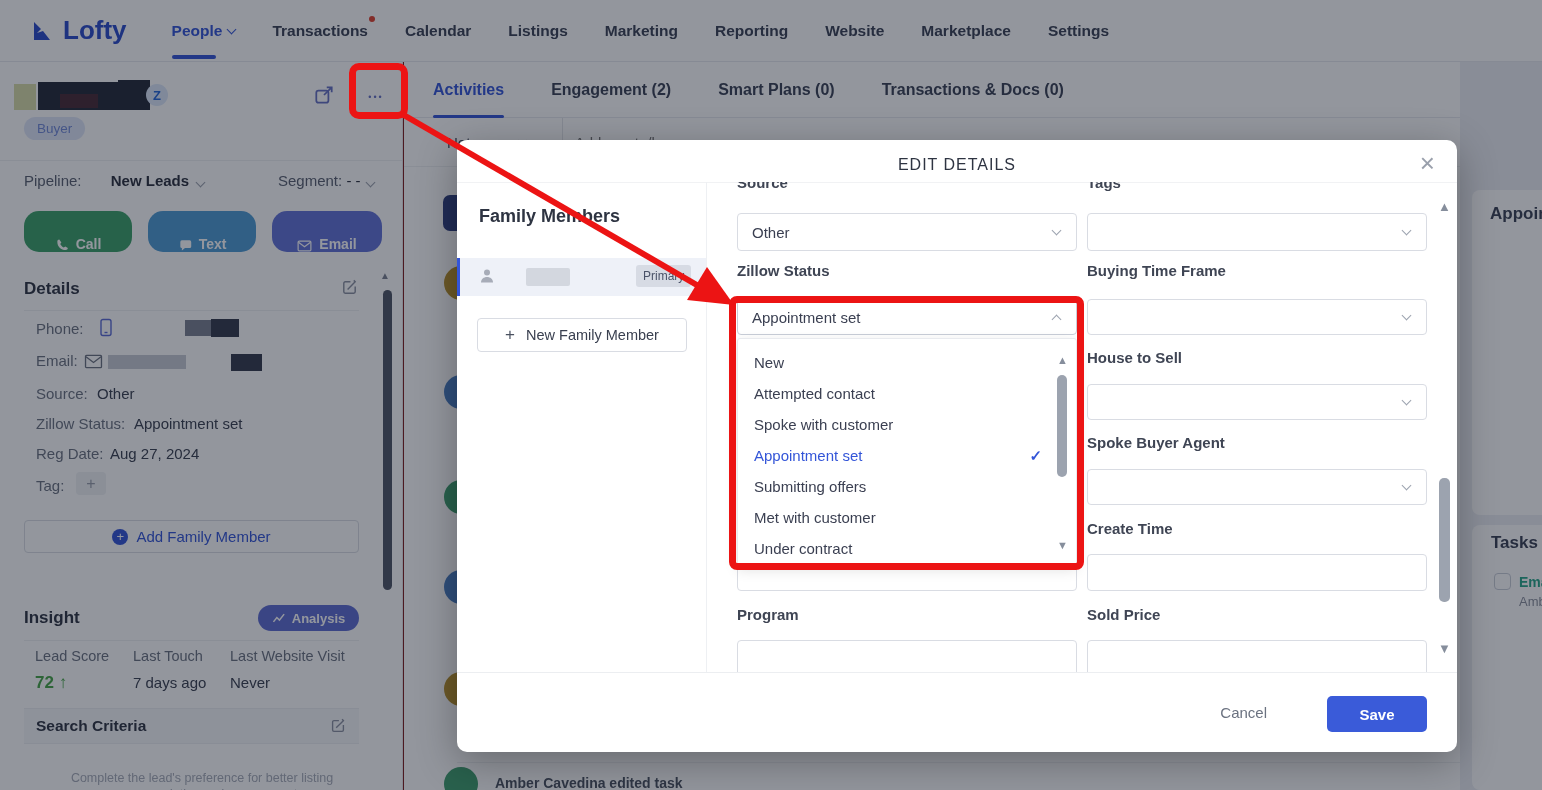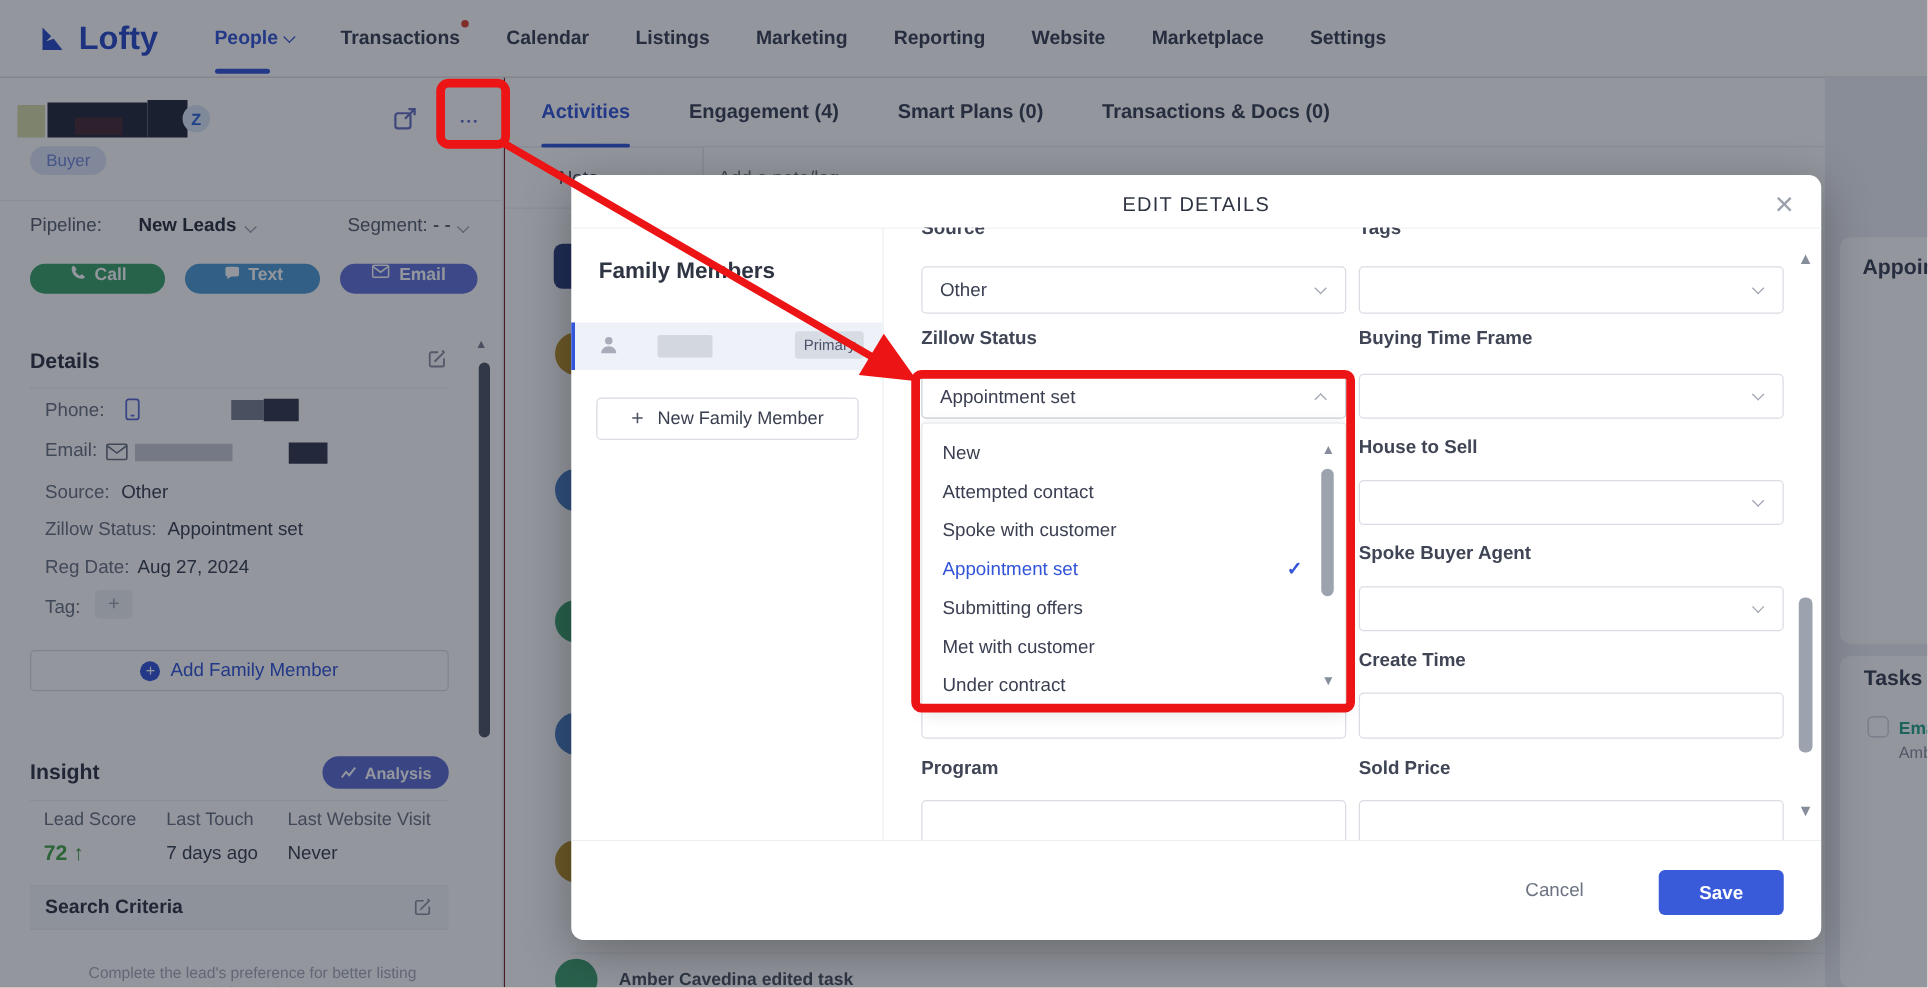--- a/index.html
+++ b/index.html
@@ -25,22 +25,22 @@
 
   
   .sidebar { position:absolute; left:0; top:62px; width:403px; bottom:0; background:#fff;
              border-right:1px solid #E3E5EA; z-index:1; overflow:hidden; }
   .pill { border-radius:12px; font-size:13.5px; padding:4px 13px; display:inline-block; }
   .divider { position:absolute; height:1px; background:#EEF0F3; }
   .f-label { font-size:15px; color:#6B7280; }
   .f-value { font-size:15px; color:#3A4050; }
   .sec-title { font-size:17px; font-weight:bold; color:#2E3442; }
   .iconbtn { color:#8A90A0; cursor:pointer; }
-  .actbtn { height:24px; border-radius:15px; color:#fff; font-size:14px; font-weight:bold;
-            display:flex; align-items:flex-start; justify-content:center; gap:7px; cursor:pointer; }
+  .actbtn { height:41px; border-radius:15px; color:#fff; font-size:14px; font-weight:bold;
+            display:flex; align-items:flex-end; justify-content:center; gap:7px; cursor:pointer; }
 
   
   .main { position:absolute; left:404px; top:62px; right:0; bottom:0; background:#fff; z-index:1; }
   .tabbar { position:absolute; left:0; top:0; right:0; height:56px; border-bottom:1px solid #E8EAEF;
             display:flex; align-items:center; padding-left:29px; gap:47px; }
   .tab { position:relative; font-size:16px; font-weight:bold; color:#3A4154; height:56px;
          display:flex; align-items:center; cursor:pointer; }
   .tab.active { color:#3355D8; }
   .tab.active::after { content:""; position:absolute; left:0; bottom:0; width:100%; height:3px;
          background:#3355D8; border-radius:2px; }
@@ -264,21 +264,21 @@
     <div class="abs" style="left:380px;top:208px;font-size:10px;color:#7A8090;"><span>▲</span></div>
     <div class="abs thumb" style="left:383px;top:228px;width:9px;height:300px;background:#4E5464;"></div>
   </aside>
 
   <div class="main">
     <div class="tabbar">
       <div class="tab active">
           <span>Activities</span>
         </div>
       <div class="tab">
-          <span>Engagement (4)</span>
+          <span>Engagement (2)</span>
         </div>
       <div class="tab">
           <span>Smart Plans (0)</span>
         </div>
       <div class="tab">
           <span>Transactions &amp; Docs (0)</span>
         </div>
     </div>
     <div class="noterow">
       <span style="margin-left:43px;font-size:15px;color:#3A4154;cursor:pointer;">Note</span>

